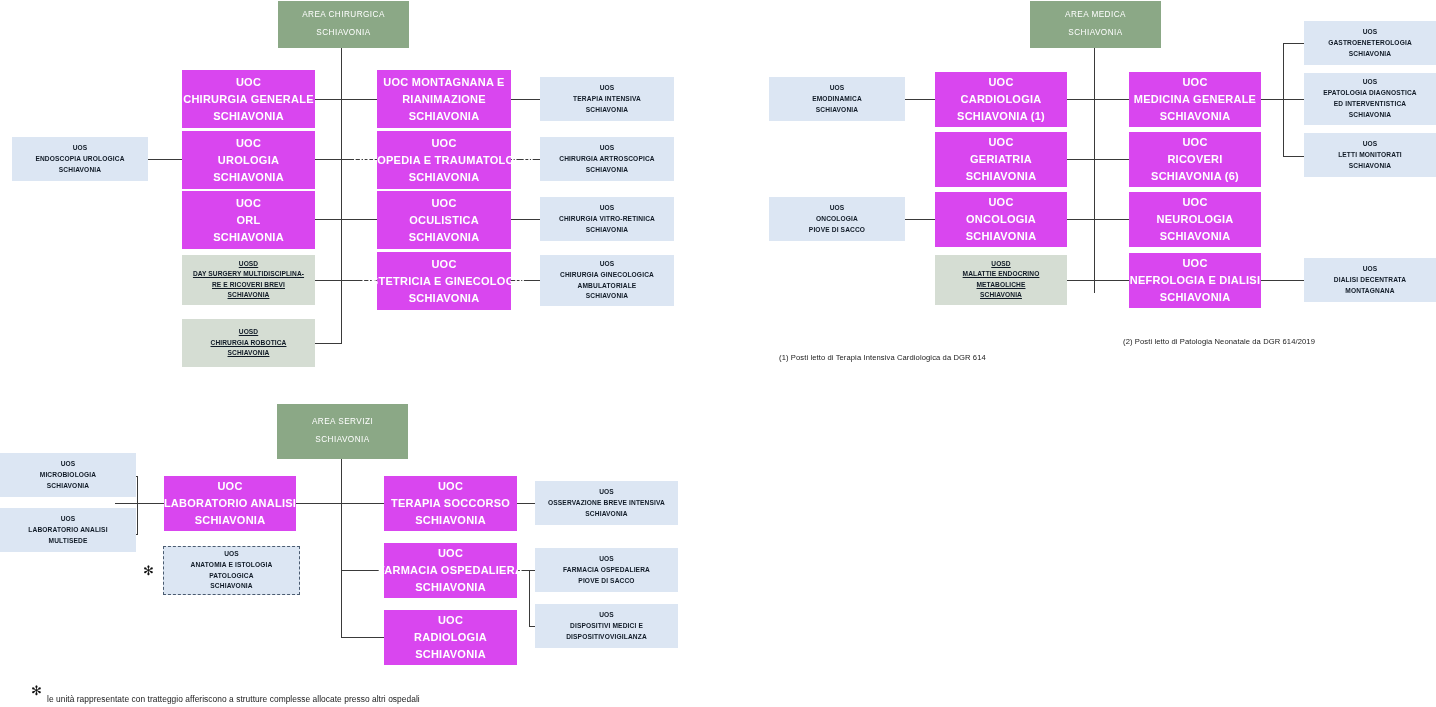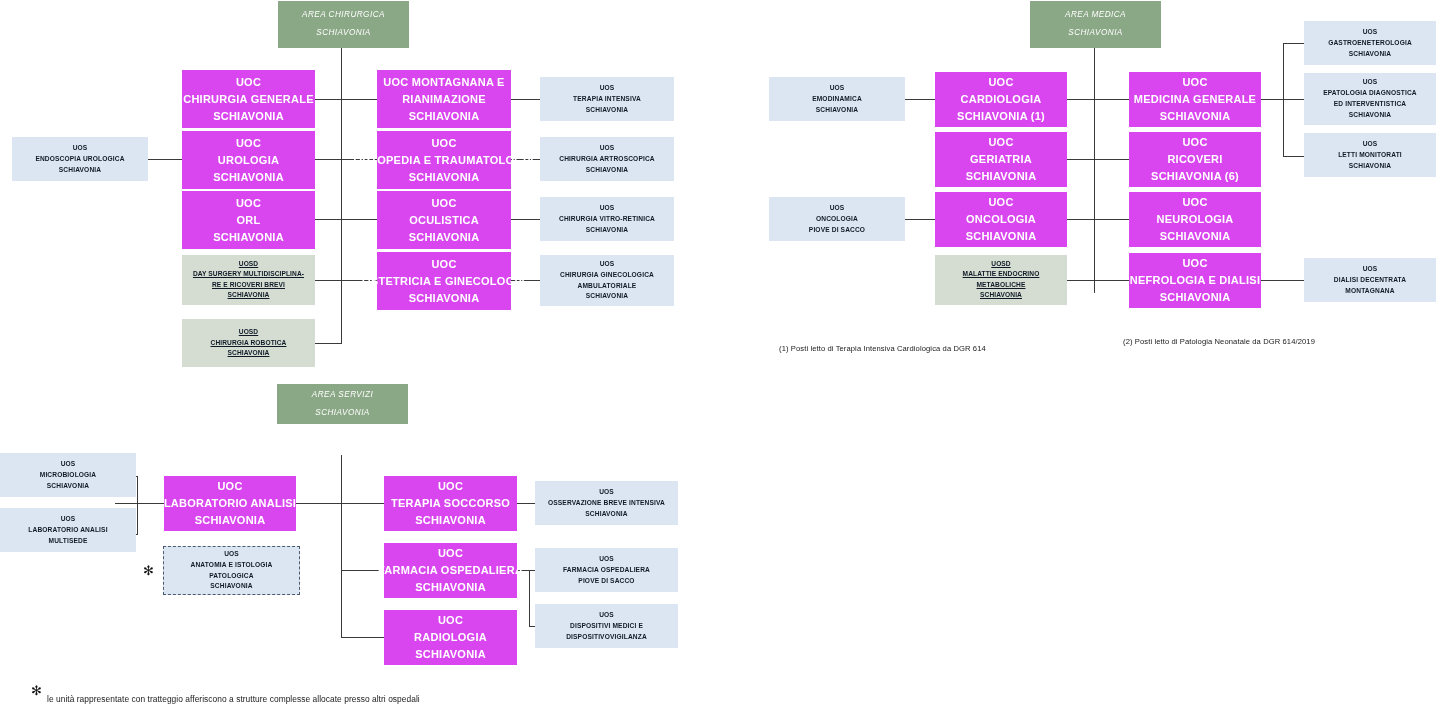--- a/index.html
+++ b/index.html
@@ -28,21 +28,21 @@
   .node .ln{display:block;white-space:nowrap;}
 
   
   .n-area{
     background:#8ba886;
     color:#ffffff;
     font-size:8.2px;
     letter-spacing:.45px;
     font-weight:400;
   }
-  .n-area .ln{margin:3.5px 0;font-style:italic;}
+  .n-area .ln{margin:3.5px 0;}
 
   .n-uoc{
     background:#d946ef;
     color:#ffffff;
     font-size:11px;
     font-weight:700;
     letter-spacing:.25px;
   }
   .n-uoc .ln{margin:1.3px 0;}
 
@@ -294,41 +294,41 @@
     <span class="ln">UOS</span>
     <span class="ln">LETTI MONITORATI</span>
     <span class="ln">SCHIAVONIA</span>
   </div>
   <div class="node n-uos" style="left:1304px;top:258px;width:132px;height:44px;">
     <span class="ln">UOS</span>
     <span class="ln">DIALISI DECENTRATA</span>
     <span class="ln">MONTAGNANA</span>
   </div>
 
-  <div class="note" style="left:771px;top:344px;padding-left:8px;">(1) Posti letto di Terapia Intensiva Cardiologica da DGR 614</div>
+  <div class="note" style="left:771px;top:353px;padding-left:8px;">(1) Posti letto di Terapia Intensiva Cardiologica da DGR 614</div>
   <div class="note" style="left:1123px;top:337px;">(2) Posti letto di Patologia Neonatale da DGR 614/2019</div>
 
   <div class="ln-v" style="left:341px;top:455px;height:182px;"></div>
   <div class="ln-h" style="left:296px;top:503px;width:88px;"></div>
   <div class="ln-h" style="left:341px;top:570px;width:43px;"></div>
   <div class="ln-h" style="left:341px;top:637px;width:43px;"></div>
 
   <div class="ln-h" style="left:115px;top:503px;width:49px;"></div>
   <div class="ln-v" style="left:137px;top:476px;height:58px;"></div>
   <div class="ln-h" style="left:115px;top:476px;width:23px;"></div>
   <div class="ln-h" style="left:115px;top:534px;width:23px;"></div>
 
   <div class="ln-h" style="left:517px;top:503px;width:26px;"></div>
 
   <div class="ln-h" style="left:517px;top:570px;width:25px;"></div>
   <div class="ln-v" style="left:529px;top:570px;height:56px;"></div>
   <div class="ln-h" style="left:529px;top:570px;width:14px;"></div>
   <div class="ln-h" style="left:529px;top:626px;width:14px;"></div>
 
-  <div class="node n-area" style="left:277px;top:384px;width:131px;height:40px;">
+  <div class="node n-area" style="left:277px;top:404px;width:131px;height:55px;">
     <span class="ln">AREA SERVIZI</span>
     <span class="ln">SCHIAVONIA</span>
   </div>
 
   <div class="node n-uos" style="left:0px;top:453px;width:136px;height:44px;">
     <span class="ln">UOS</span>
     <span class="ln">MICROBIOLOGIA</span>
     <span class="ln">SCHIAVONIA</span>
   </div>
   <div class="node n-uos" style="left:0px;top:508px;width:136px;height:44px;">

